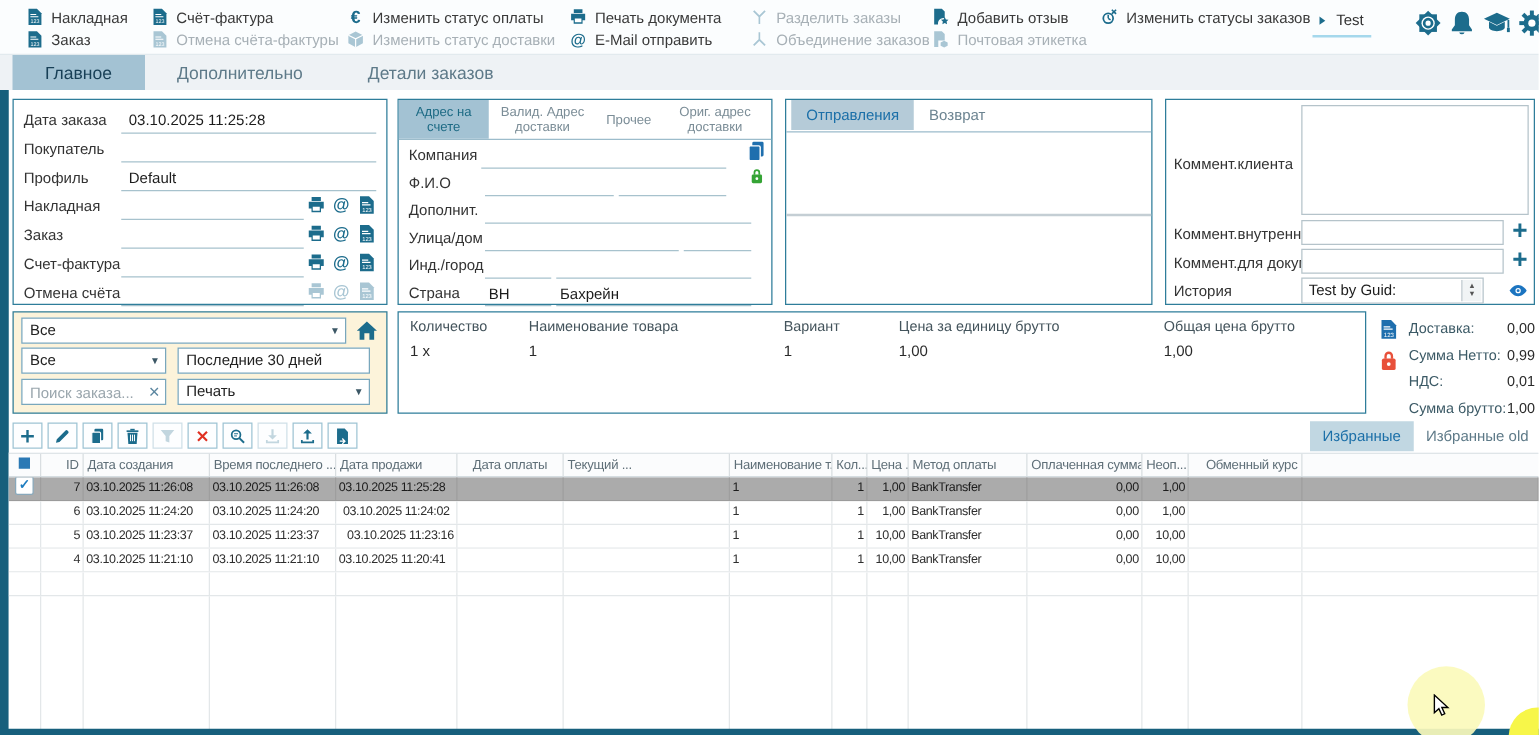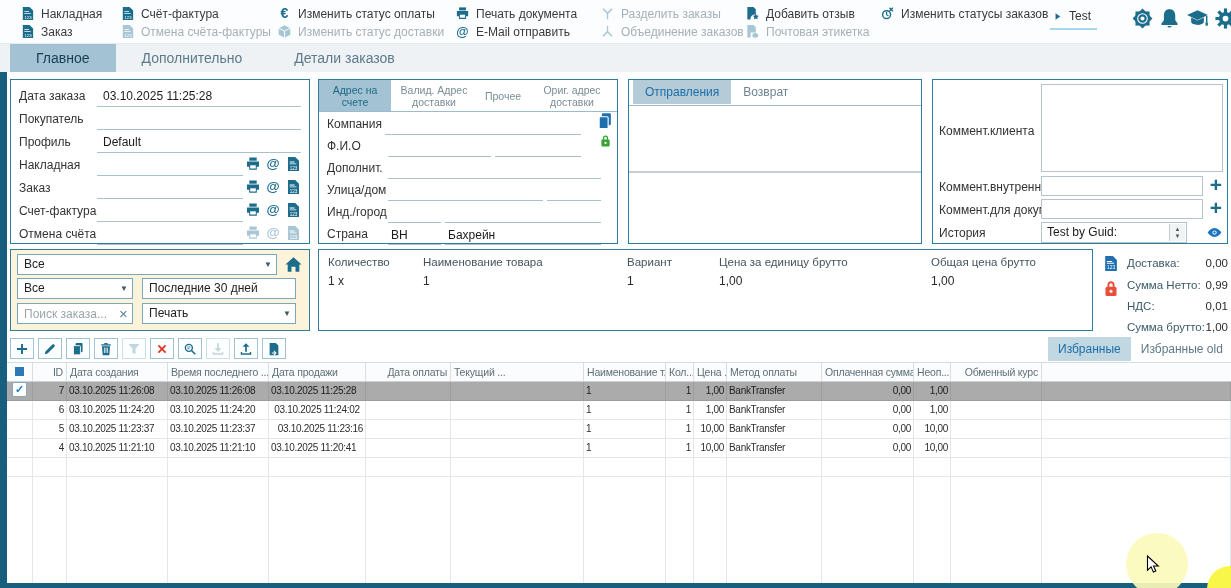--- a/index.html
+++ b/index.html
@@ -602,21 +602,21 @@
 
 </div>
 
 <div id="otable">
     <div class="thead">
       <div class="th" style="width: 26px; text-align: center;"><div class="hsq"></div></div>
       <div class="th" style="width: 34px; text-align: right;">ID</div>
       <div class="th" style="width: 101px; text-align: left;">Дата создания</div>
       <div class="th" style="width: 101px; text-align: left;">Время последнего ...</div>
       <div class="th" style="width: 97px; text-align: left;">Дата продажи</div>
-      <div class="th" style="width: 85px; text-align: right;">Дата оплаты</div>
+      <div class="th" style="width: 85px; text-align: center;">Дата оплаты</div>
       <div class="th" style="width: 133px; text-align: left;">Текущий ...</div>
       <div class="th" style="width: 82px; text-align: left;">Наименование т...</div>
       <div class="th" style="width: 28px; text-align: left;">Кол...</div>
       <div class="th" style="width: 33px; text-align: left;">Цена ...</div>
       <div class="th" style="width: 95px; text-align: left;">Метод оплаты</div>
       <div class="th" style="width: 92px; text-align: right;">Оплаченная сумма</div>
       <div class="th" style="width: 37px; text-align: left;">Неоп...</div>
       <div class="th" style="width: 91px; text-align: right;">Обменный курс</div>
     </div>
     <div class="trow sel">

